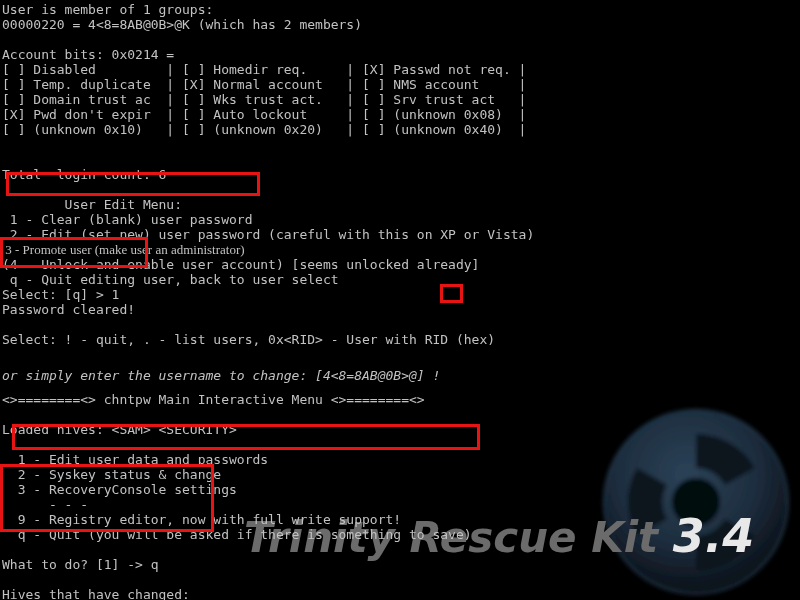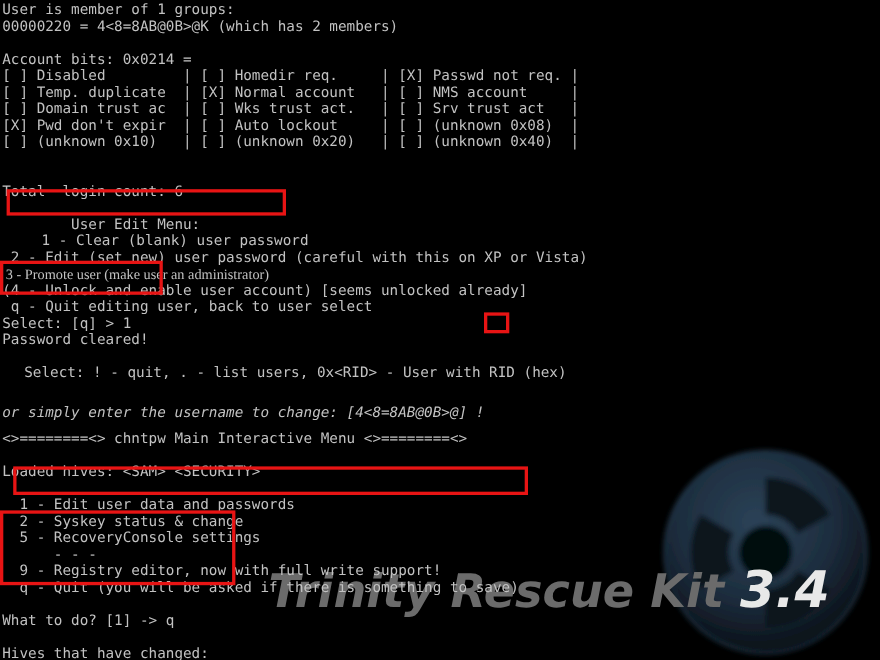--- a/index.html
+++ b/index.html
@@ -113,39 +113,39 @@
       <div class="line" style="top: 47px;">Account bits: 0x0214 =</div>
       <div class="line" style="top: 77px;">[ ] Temp. duplicate  | [X] Normal account   | [ ] NMS account     |</div>
       <div class="line" style="top: 62px;">[ ] Disabled         | [ ] Homedir req.     | [X] Passwd not req. |</div>
       <div class="line" style="top: 92px;">[ ] Domain trust ac  | [ ] Wks trust act.   | [ ] Srv trust act   |</div>
       <div class="line" style="top: 107px;">[X] Pwd don't expir  | [ ] Auto lockout     | [ ] (unknown 0x08)  |</div>
       <div class="line" style="top: 122px;">[ ] (unknown 0x10)   | [ ] (unknown 0x20)   | [ ] (unknown 0x40)  |</div>
       <div class="line" style="top: 137px;"></div>
       <div class="line" style="top: 167px;">Total  login count: 6</div>
       <div class="line" style="top: 182px;"></div>
       <div class="line" style="top: 197px;">        User Edit Menu:</div>
-      <div class="line" style="top: 212px; margin-left: 28px;"> 1 - Clear (blank) user password</div>
+      <div class="line" style="top: 212px;"> 1 - Clear (blank) user password</div>
       <div class="line" style="top: 227px;"> 2 - Edit (set new) user password (careful with this on XP or Vista)</div>
       <div class="line" style="top: 242px; font-family: Liberation Serif, serif;"> 3 - Promote user (make user an administrator)</div>
       <div class="line" style="top: 257px;">(4 - Unlock and enable user account) [seems unlocked already]</div>
       <div class="line" style="top: 272px;"> q - Quit editing user, back to user select</div>
       <div class="line" style="top: 287px;">Select: [q] &gt; 1</div>
       <div class="line" style="top: 302px;">Password cleared!</div>
       <div class="line" style="top: 317px;"></div>
-      <div class="line" style="top: 332px; margin-left: 20px;">Select: ! - quit, . - list users, 0x&lt;RID&gt; - User with RID (hex)</div>
+      <div class="line" style="top: 332px;">Select: ! - quit, . - list users, 0x&lt;RID&gt; - User with RID (hex)</div>
       <div class="line" style="top: 368px; font-style: italic;">or simply enter the username to change: [4&lt;8=8AB@0B&gt;@] !</div>
       <div class="line" style="top: 362px;"></div>
       <div class="line" style="top: 377px;"></div>
       <div class="line" style="top: 392px;">&lt;&gt;========&lt;&gt; chntpw Main Interactive Menu &lt;&gt;========&lt;&gt;</div>
       <div class="line" style="top: 407px;"></div>
       <div class="line" style="top: 422px;">Loaded hives: &lt;SAM&gt; &lt;SECURITY&gt;</div>
       <div class="line" style="top: 437px;"></div>
       <div class="line" style="top: 452px;">  1 - Edit user data and passwords</div>
       <div class="line" style="top: 467px;">  2 - Syskey status &amp; change</div>
-      <div class="line" style="top: 482px;">  5 - RecoveryConsole settings</div>
+      <div class="line" style="top: 482px;">  3 - RecoveryConsole settings</div>
       <div class="line" style="top: 497px;">      - - -</div>
       <div class="line" style="top: 512px;">  9 - Registry editor, now with full write support!</div>
       <div class="line" style="top: 527px;">  q - Quit (you will be asked if there is something to save)</div>
       <div class="line" style="top: 542px;"></div>
       <div class="line" style="top: 557px;">What to do? [1] -&gt; q</div>
       <div class="line" style="top: 572px;"></div>
       <div class="line" style="top: 587px;">Hives that have changed:</div>
       <div class="line" style="top: 632px;"></div>
     </div>
 

